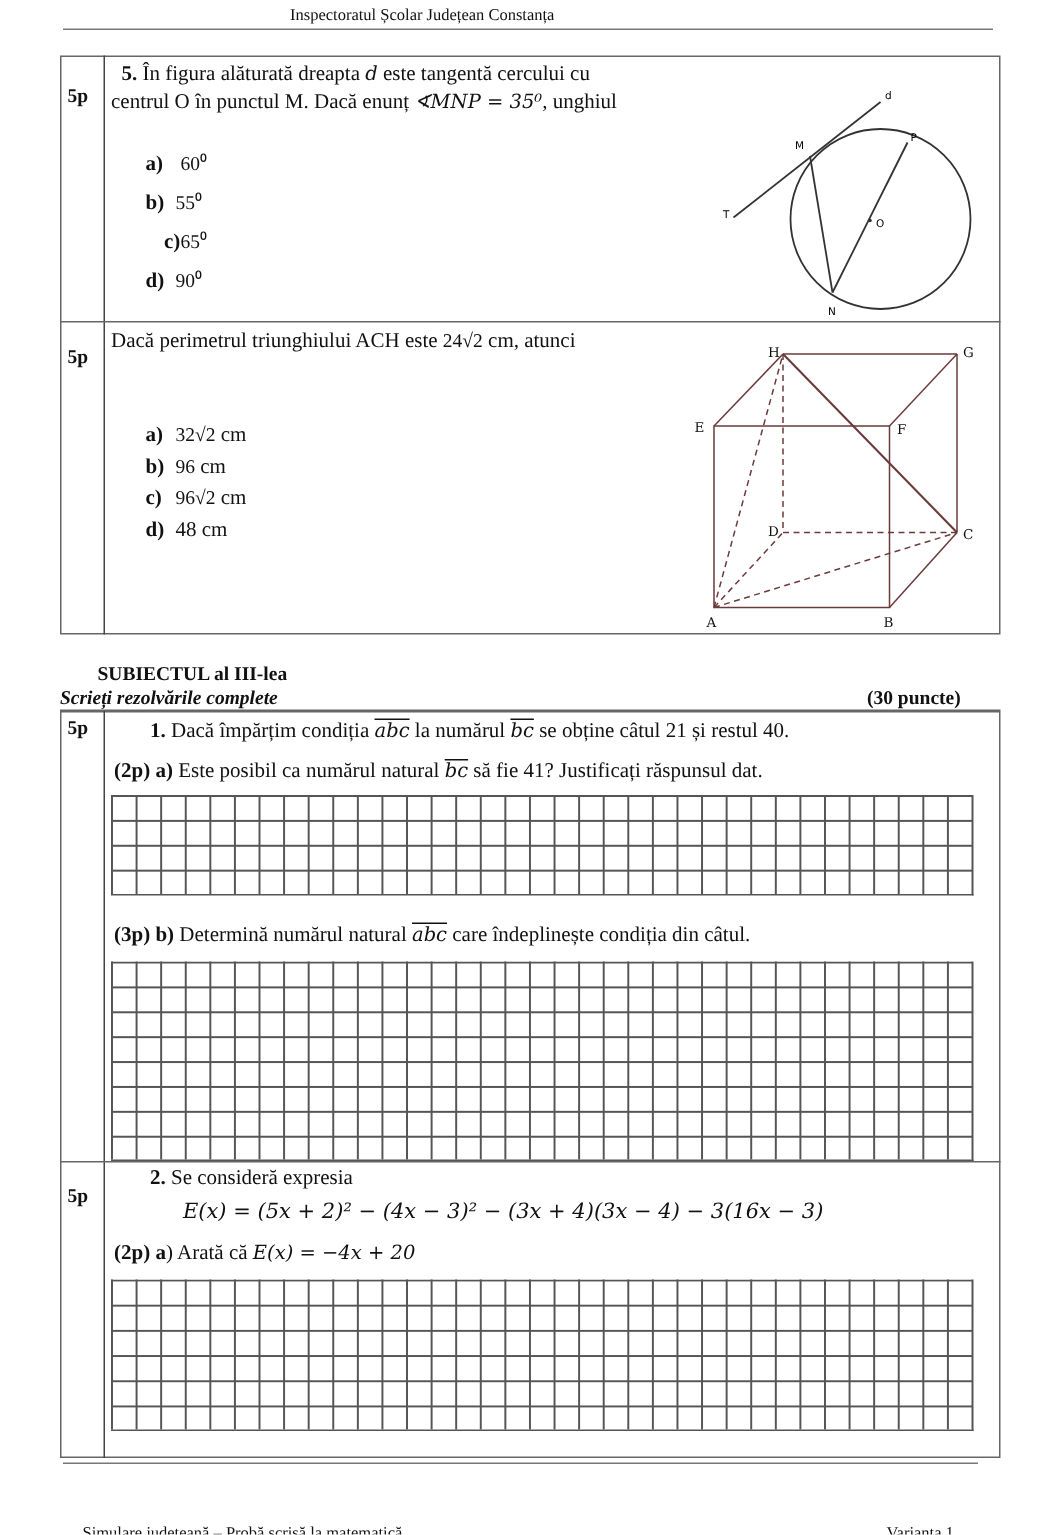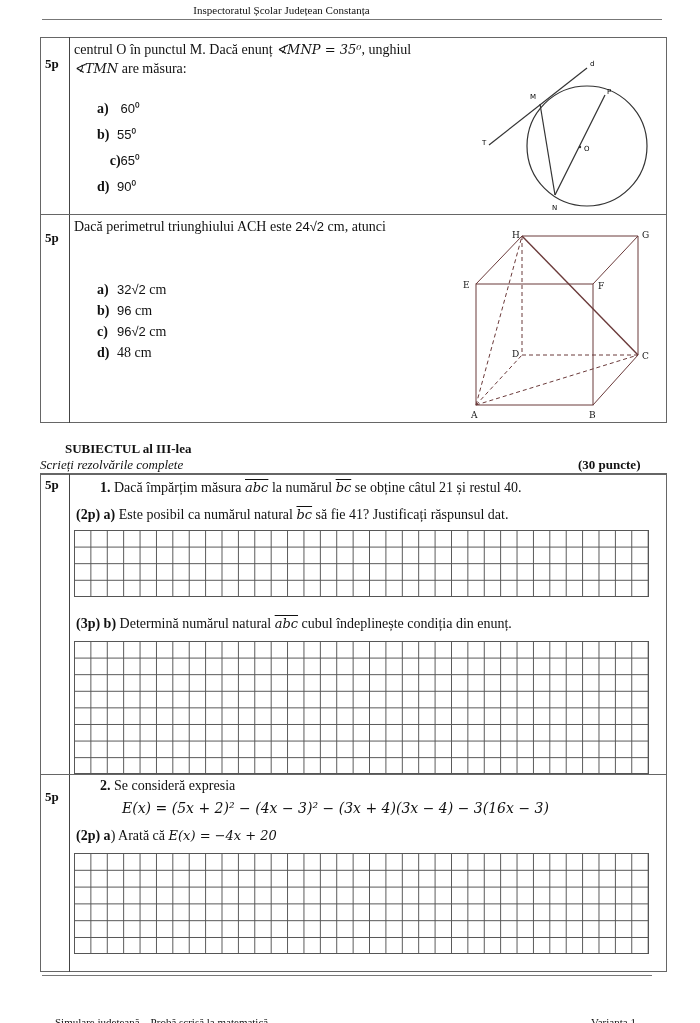--- a/index.html
+++ b/index.html
@@ -6,21 +6,21 @@
   body { width: 700px; height: 1023px; background: #fff; position: relative; font-family: "Liberation Serif", serif; color: #111; overflow: hidden; }
   .abs { position: absolute; }
   .header-title { left: 0; width: 563px; top: 4px; text-align: center; font-size: 11px; }
   .header-line { left: 42px; width: 620px; top: 19px; border-top: 1px solid #777; }
   .tbl { border: 1px solid #666; }
   .vline { border-left: 1px solid #444; }
   .hline { border-top: 1px solid #666; }
   .pts { font-weight: bold; font-size: 13px; }
   .q { font-size: 14px; line-height: 19px; }
   .math { font-family: "DejaVu Serif", serif; font-style: italic; font-size: 13px; }
-  .mathn { font-family: Liberation Sans, sans-serif; font-size: 13px; }
+  .mathn { font-family: Liberation Serif, serif; font-size: 13px; }
   .opt { font-size: 14px; }
   .opt b { display: inline-block; width: 20px; }
   .ovl { text-decoration: overline; font-style: italic; font-family: "DejaVu Serif", serif; font-size: 13px; }
   .grid { background-color: #fff;
     background-image:
       linear-gradient(to right, #555 1px, transparent 1px),
       linear-gradient(to bottom, #555 1px, transparent 1px);
     border-right: 1px solid #555; border-bottom: 1px solid #555; }
   .footer-line { left: 42px; width: 610px; top: 975px; border-top: 1px solid #777; }
   .footer { top: 980px; font-size: 11px; margin-top: 36px; }
@@ -30,22 +30,22 @@
 
 <div class="abs header-title">Inspectoratul Școlar Județean Constanța</div>
 <div class="abs header-line"></div>
 
 <div class="abs tbl" style="left:40px; top:37px; width:627px; height:386px;"></div>
 <div class="abs vline" style="left:69px; top:37px; height:386px;"></div>
 <div class="abs hline" style="left:40px; top:214px; width:627px;"></div>
 
 <div class="abs pts" style="left:45px; top:56px;">5p</div>
 <div class="abs q" style="left:74px; top:40px; width:400px;">
+  <div style="padding-left:7px;"><b>5.</b> <span>În figura alăturată dreapta </span><span class="math">d</span><span> este tangentă cercului cu</span></div>
   <div><span>centrul O în punctul M. Dacă enunț </span><span class="math">∢MNP = 35⁰</span><span>, unghiul</span></div>
-  <div><span class="math">∢TMN</span><span>  are măsura:</span></div>
 </div>
 <div class="abs" style="left:97px; top:99px;">
   <div class="opt" style="height:26px;"><b>a)</b><span class="mathn"> 60⁰</span></div>
   <div class="opt" style="height:26px;"><b>b)</b><span class="mathn">55⁰</span></div>
   <div class="opt" style="height:26px;text-align:right;"><b>c)</b><span class="mathn">65⁰</span></div>
   <div class="opt" style="height:26px;"><b>d)</b><span class="mathn">90⁰</span></div>
 </div>
 
 <svg class="abs" style="left:470px; top:50px;" width="190" height="165" viewBox="0 0 190 165">
   <circle cx="117" cy="96" r="60" fill="none" stroke="#333" stroke-width="1.2"></circle>
@@ -97,39 +97,39 @@
     <text x="8" y="66">E</text>
     <text x="143" y="67">F</text>
     <text x="57" y="135">D</text>
     <text x="187" y="137">C</text>
     <text x="16" y="196">A</text>
     <text x="134" y="196">B</text>
   </g>
 </svg>
 
 <div class="abs" style="left:40px; top:441px; font-weight:bold; font-size:13px;margin-left:25px;">SUBIECTUL al III-lea</div>
-<div class="abs" style="left:40px; top:457px; font-weight:normal; font-style:italic; font-size:13px;">Scrieți rezolvările complete</div>
+<div class="abs" style="left:40px; top:457px; font-weight:bold; font-style:italic; font-size:13px;">Scrieți rezolvările complete</div>
 <div class="abs" style="left:578px; top:457px; font-weight:bold; font-size:13px;">(30 puncte)</div>
 <div class="abs" style="left:40px; top:473px; width:627px; border-top:1px solid #666;"></div>
 
 <div class="abs tbl" style="left:40px; top:474px; width:627px; height:498px;"></div>
 <div class="abs vline" style="left:69px; top:474px; height:498px;"></div>
 <div class="abs hline" style="left:40px; top:774px; width:627px;"></div>
 
 <div class="abs pts" style="left:45px; top:477px;">5p</div>
 <div class="abs q" style="left:100px; top:478px;">
-  <b>1.</b><span> Dacă împărțim măsura </span><span class="ovl">abc</span><span> la numărul </span><span class="ovl">bc</span><span> se obține câtul 21 și restul 40.</span>
+  <b>1.</b><span> Dacă împărțim condiția </span><span class="ovl">abc</span><span> la numărul </span><span class="ovl">bc</span><span> se obține câtul 21 și restul 40.</span>
 </div>
 <div class="abs q" style="left:76px; top:505px;">
   <b>(2p) a)</b><span> Este posibil ca numărul natural </span><span class="ovl">bc</span><span> să fie 41? Justificați răspunsul dat.</span>
 </div>
 <div class="abs grid" style="left:74px; top:530px; width:575px; height:67px; background-size:16.4px 16.6px;"></div>
 
 <div class="abs q" style="left:76px; top:614px;">
-  <b>(3p) b)</b><span> Determină numărul natural </span><span class="ovl">abc</span><span> cubul îndeplinește condiția din enunț.</span>
+  <b>(3p) b)</b><span> Determină numărul natural </span><span class="ovl">abc</span><span> care îndeplinește condiția din câtul.</span>
 </div>
 <div class="abs grid" style="left:74px; top:641px; width:575px; height:133px; background-size:16.4px 16.6px;"></div>
 
 <div class="abs pts" style="left:45px; top:789px;">5p</div>
 <div class="abs q" style="left:100px; top:776px;">
   <b>2.</b><span> Se consideră expresia</span>
 </div>
 <div class="abs" style="left:122px; top:800px; font-family:'DejaVu Serif', serif; font-style:italic; font-size:14px;">E(x) = (5x + 2)² − (4x − 3)² − (3x + 4)(3x − 4) − 3(16x − 3)</div>
 <div class="abs q" style="left:76px; top:826px;">
   <b>(2p) a</b><span>) Arată că </span><span class="math">E(x) = −4x + 20</span>

